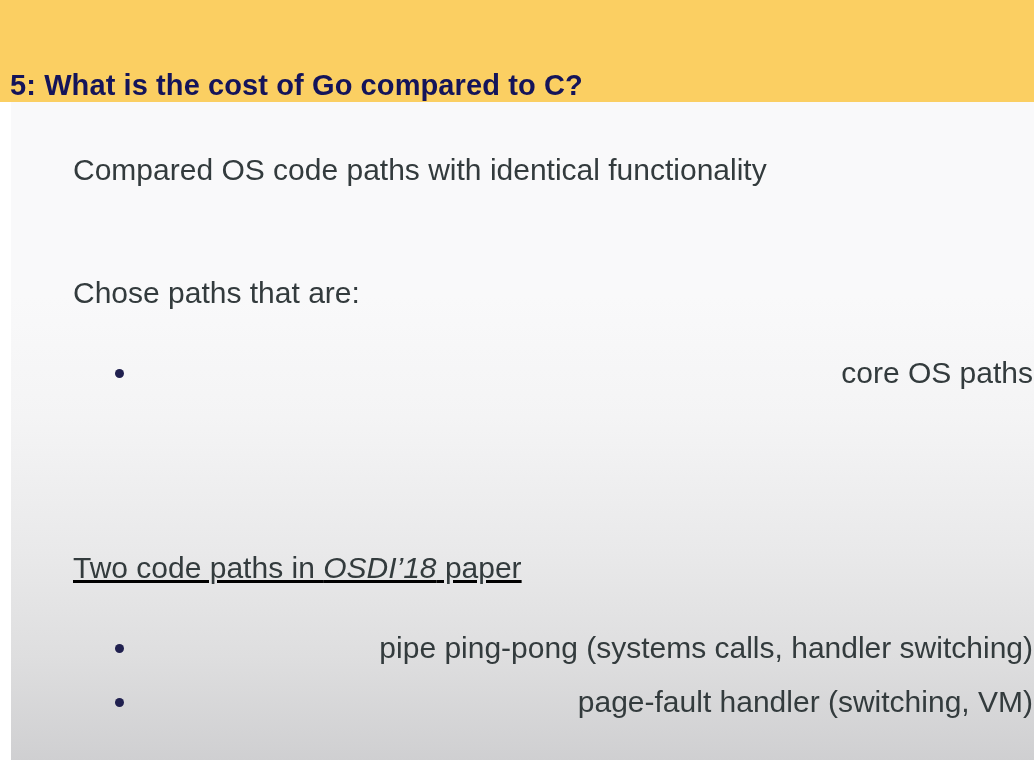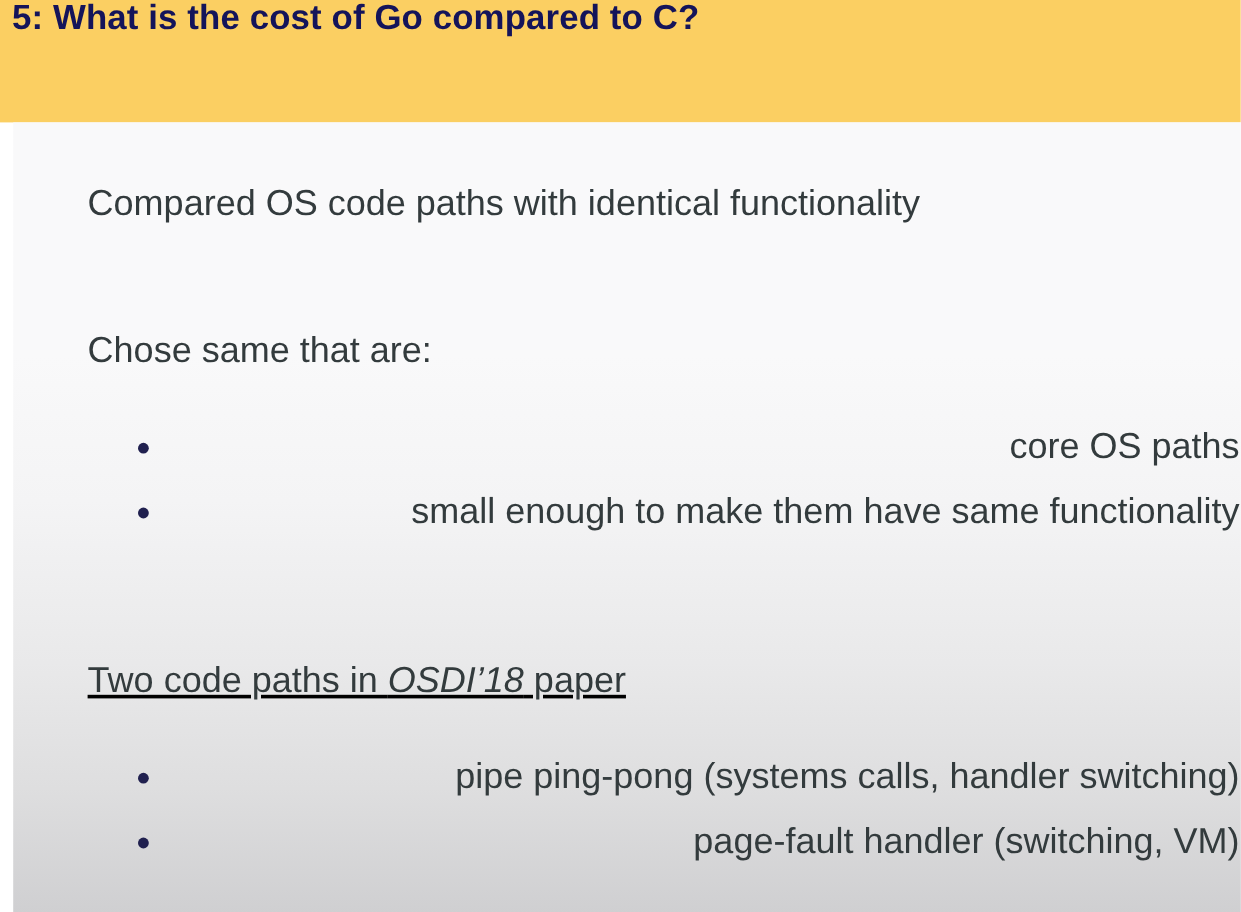--- a/index.html
+++ b/index.html
@@ -24,21 +24,21 @@
 
   
   .title-bar {
     position: absolute;
     left: 0;
     top: 0;
     width: 1034px;
     height: 102px;
     background: #fbcf62;
     display: flex;
-    align-items: flex-start;
+    align-items: flex-end;
     box-sizing: border-box;
     padding: 0 10px;
   }
   .title-text {
     font-size: 29px;
     font-weight: bold;
     color: #14145a;
     letter-spacing: 0.1px;
     line-height: 1.1;
     white-space: nowrap;
@@ -122,32 +122,28 @@
     <div class="title-text">5: What is the cost of Go compared to C?</div>
   </div>
 
   <div class="content">
 
     <div class="body-block grp-1">
       <div class="lead-line">Compared OS code paths with identical functionality</div>
     </div>
 
     <div class="body-block grp-2">
-      <div class="lead-line">Chose same that are:</div>
+      <div class="lead-line">Chose paths that are:</div>
     </div>
 
     <div class="body-block grp-3">
       <ul class="bullet-list">
         <li class="bullet-item">
           <span class="bullet-dot"></span>
           <span>core OS paths</span>
-        </li>
-        <li class="bullet-item">
-          <span class="bullet-dot"></span>
-          <span>small enough to make them have same functionality</span>
         </li>
       </ul>
     </div>
 
     <div class="body-block grp-4">
       <div class="lead-line"><span>Two code paths in </span><span class="em">OSDI’18</span><span> paper</span></div>
     </div>
 
     <div class="body-block grp-5">
       <ul class="bullet-list">

